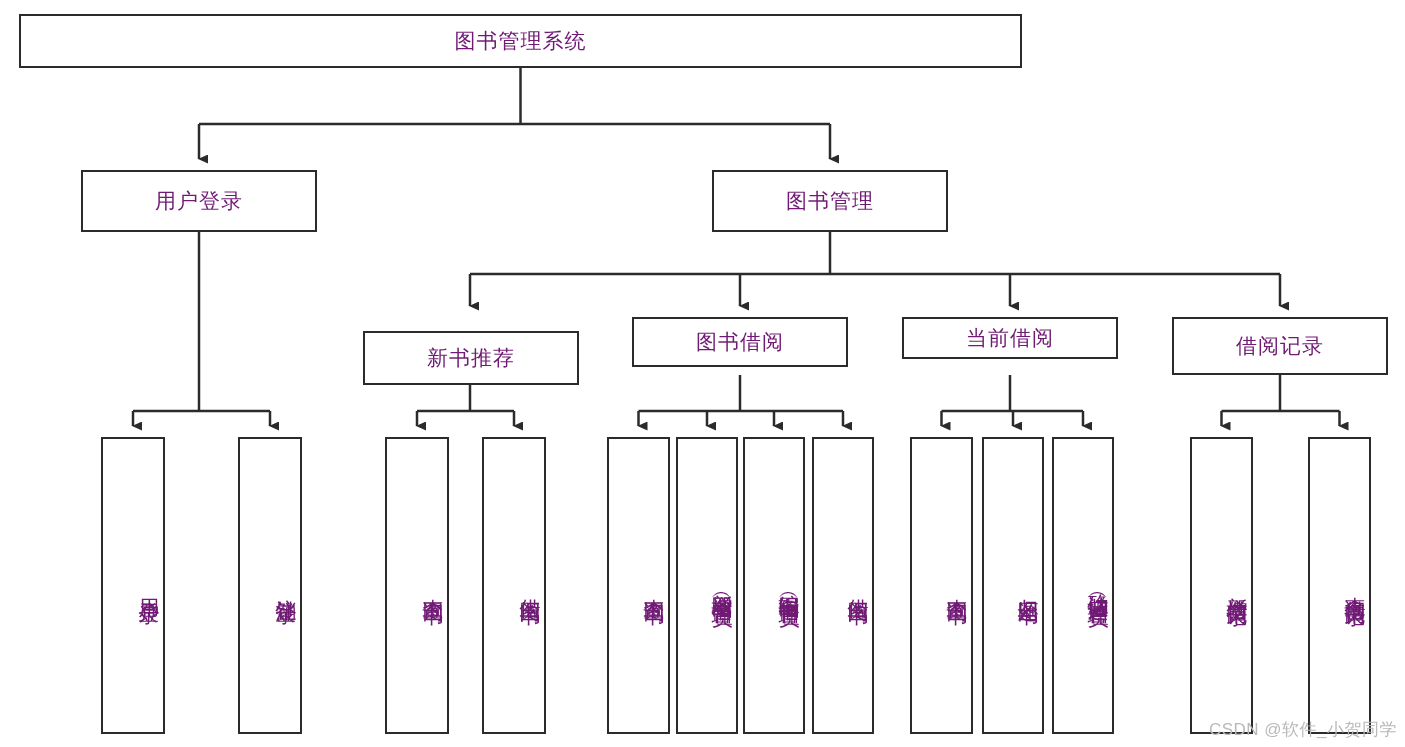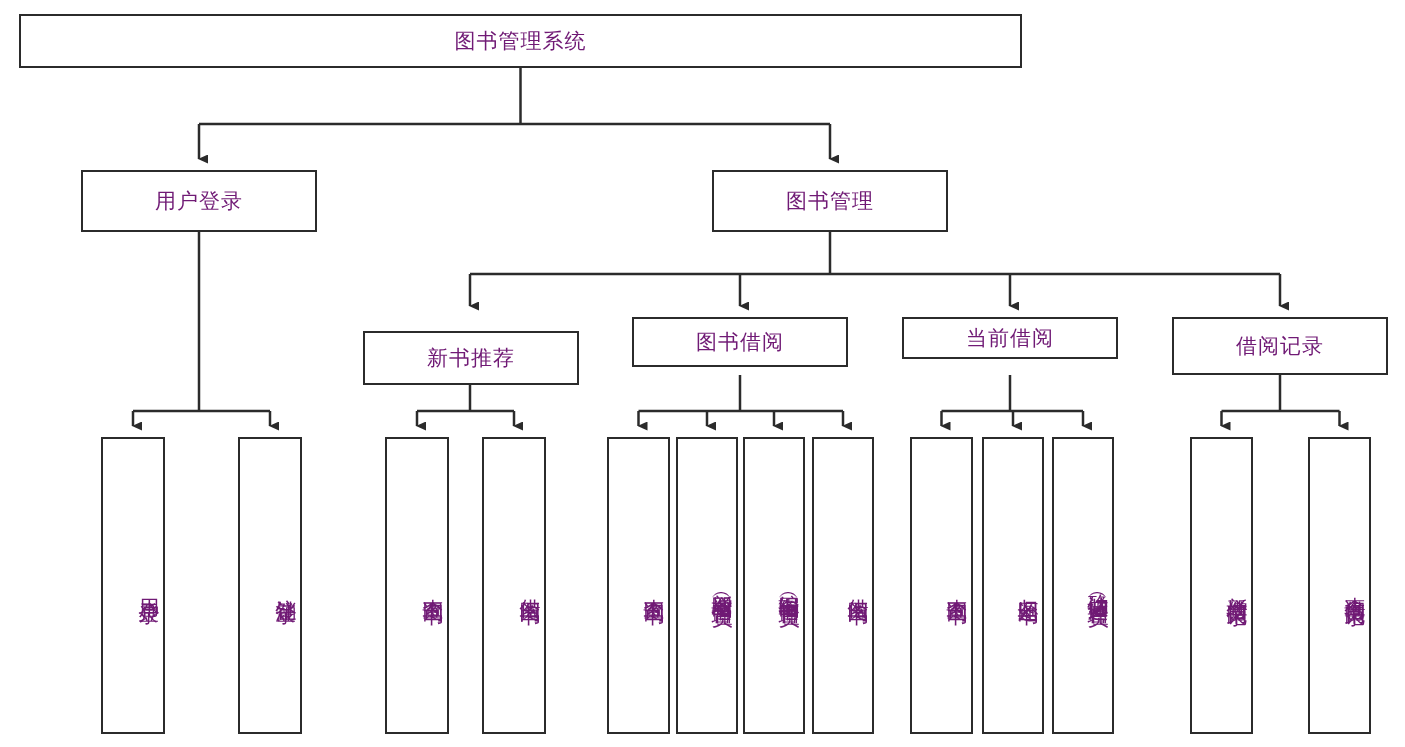--- a/index.html
+++ b/index.html
@@ -169,13 +169,14 @@
         <span class="vlabel">确认归还（管理员）</span>
       </div>
       <div class="node vert" style="left: 1190px; top: 437px; width: 63px; height: 297px;">
         <span class="vlabel">新增借阅记录</span>
       </div>
       <div class="node vert" style="left: 1308px; top: 437px; width: 63px; height: 297px;">
         <span class="vlabel">查询借阅记录</span>
       </div>
     </div>
 
+  <div id="watermark">CSDN @软件_小贺同学</div>
 </div>
 
 </body></html>

